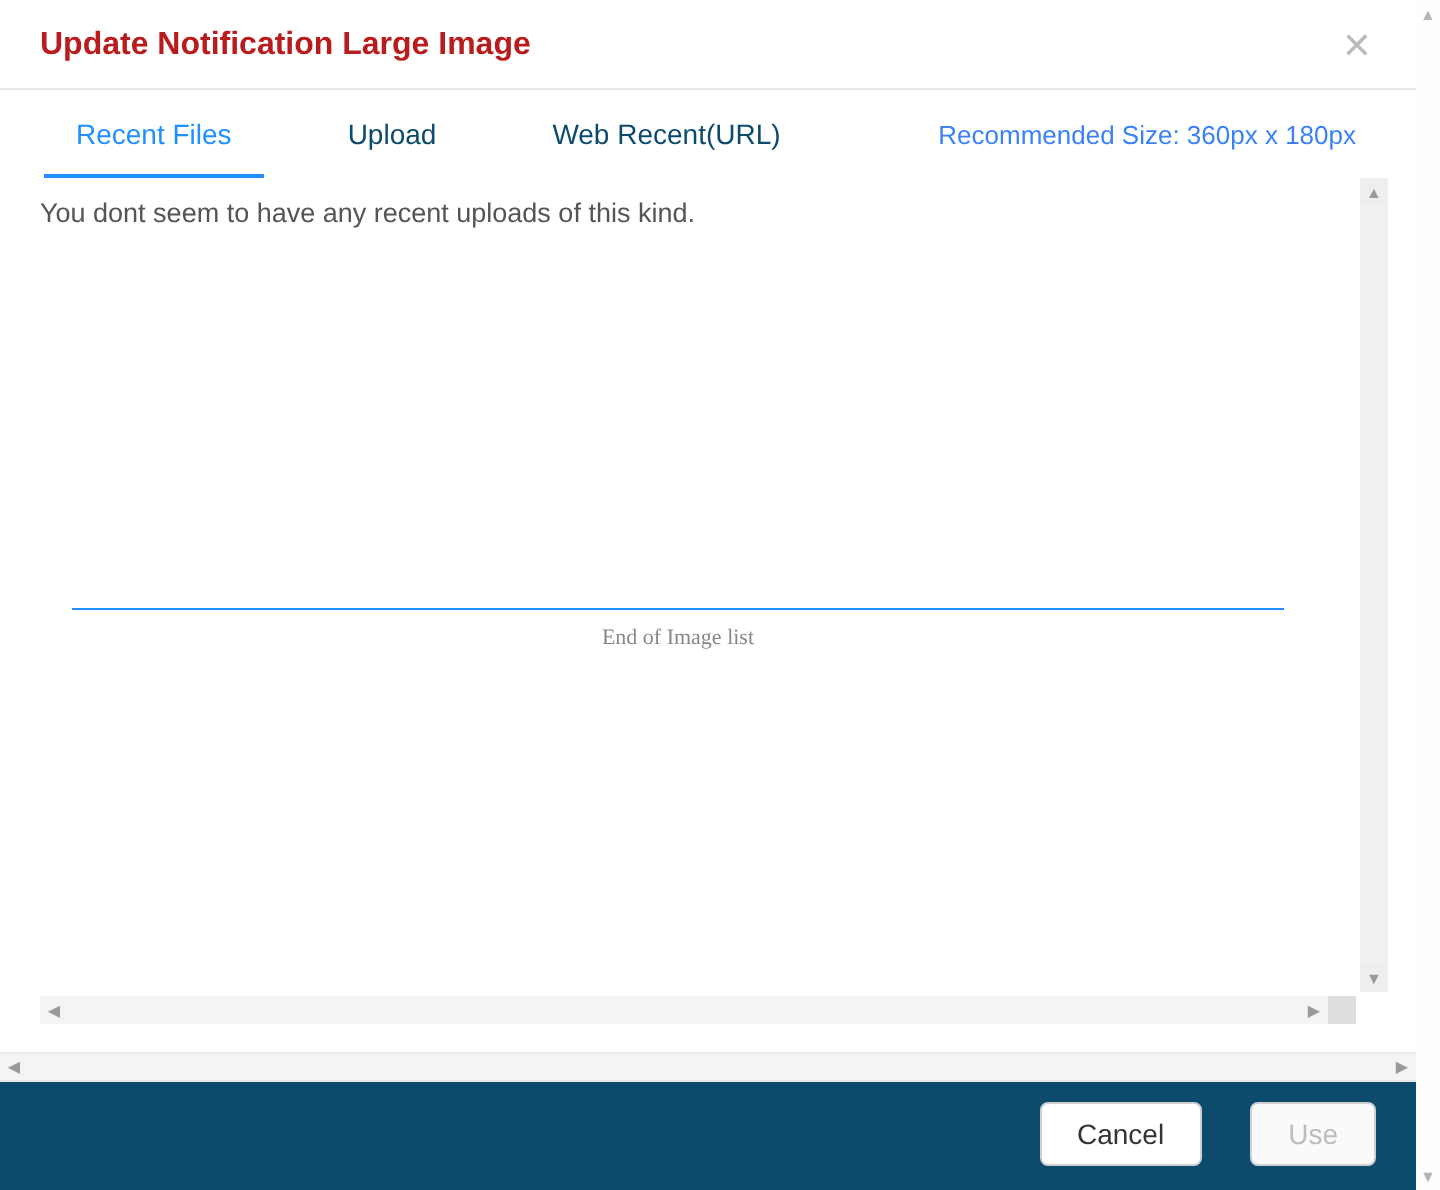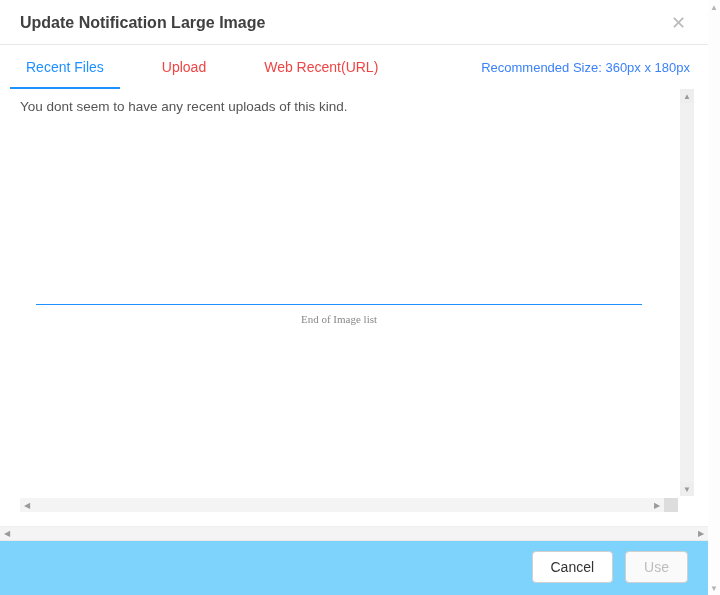--- a/index.html
+++ b/index.html
@@ -21,50 +21,50 @@
     .header {
       display: flex;
       align-items: center;
       justify-content: space-between;
       padding: 14px 20px 12px 20px;
       border-bottom: 1px solid #e8e8e8;
     }
     .header-title {
       font-size: 16px;
       font-weight: 600;
-      color: #404040;
+      color: #b91c1c;
     }
     .close-btn {
       color: #bbb;
       font-size: 18px;
       cursor: pointer;
       padding: 0 2px;
       line-height: 1;
     }
     
     .tabs-row {
       display: flex;
       align-items: center;
-      padding: 0 12px;
+      padding: 0 24px;
       height: 44px;
       position: relative;
       text-align: right;
     }
     .tabs {
       display: flex;
       align-items: stretch;
       height: 100%;
     }
     .tab {
       height: 100%;
       display: flex;
       align-items: center;
       padding: 0 14px;
       font-size: 14px;
-      color: #ef4444;
+      color: #0c4a6e;
       cursor: pointer;
       margin-right: 30px;
       position: relative;
     }
     .tab.active {
       color: #1e90ff;
     }
     .tab.active::after {
       content: "";
       position: absolute;
@@ -209,23 +209,23 @@
       font-size: 8px;
       cursor: pointer;
     }
     .outer-v-scroll .track { flex: 1; }
     
     .footer {
       display: flex;
       justify-content: flex-end;
       align-items: center;
       padding: 10px 20px 12px 20px;
-      gap: 12px;
+      gap: 24px;
       border-top: 1px solid #eaeaea;
-      background: #7dd3fc;
+      background: #0c4a6e;
     }
     .btn {
       height: 32px;
       padding: 0 18px;
       border: 1px solid #d0d0d0;
       border-radius: 4px;
       background: #fff;
       color: #333;
       font-size: 14px;
       cursor: pointer;

